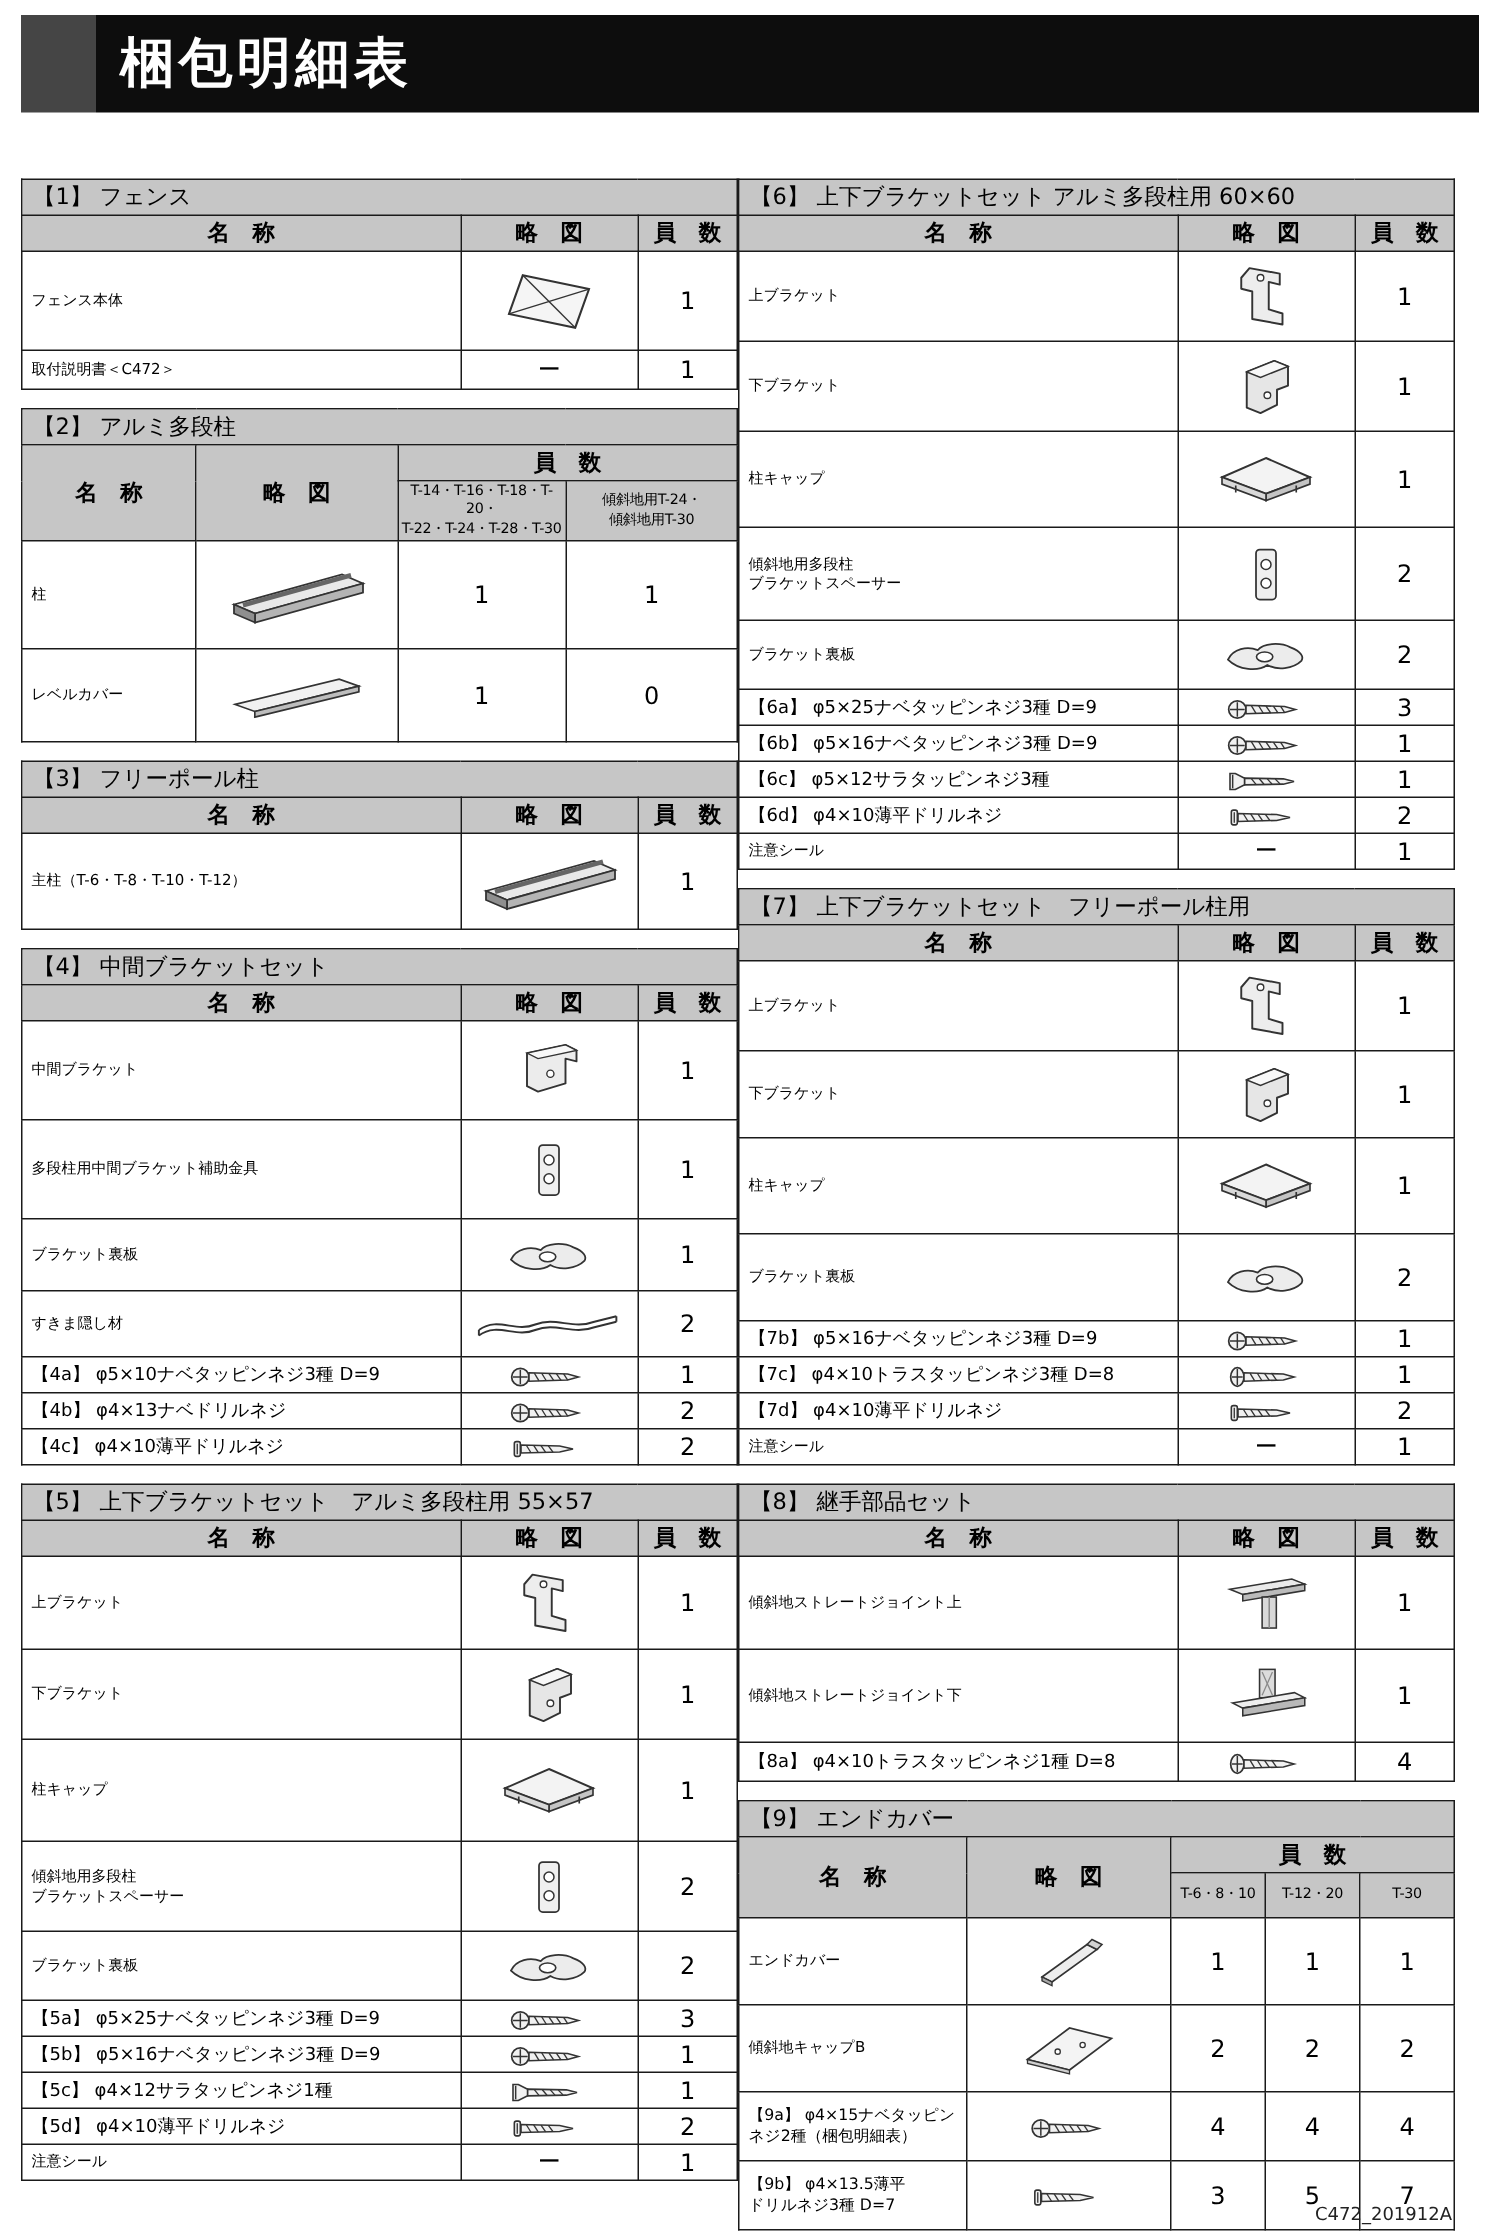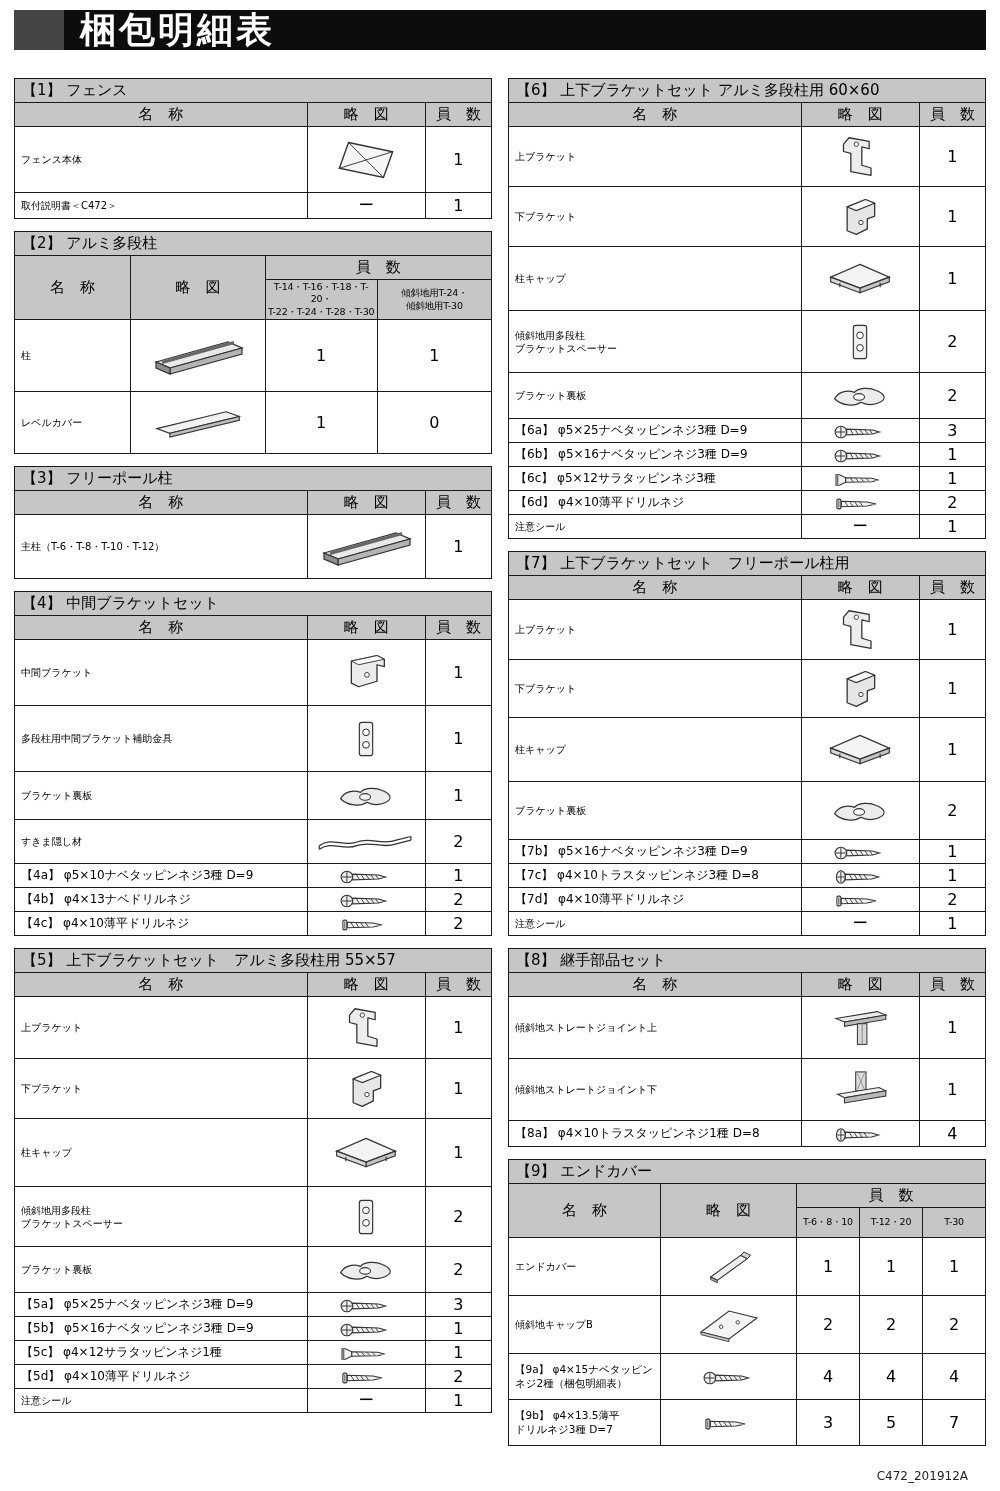--- a/index.html
+++ b/index.html
@@ -3,32 +3,32 @@
 <meta charset="utf-8">
 <style>
   html,body{margin:0;padding:0}
   body{
     width:1000px;height:1491px;background:#fff;color:#000;
     font-family:"DejaVu Sans","Liberation Sans",sans-serif;
     position:relative;overflow:hidden;
   }
   .page{padding:10px 14px 0}
   
-  .titlebar{display:flex;height:40px;margin-bottom:28px}
+  .titlebar{display:flex;height:65px;margin-bottom:44px}
   .tb-block{width:50px;background:#454545}
   .tb-bar{flex:1;background:#0d0d0d;color:#fff;display:flex;align-items:center}
   .tb-bar span{font-size:36px;font-weight:bold;letter-spacing:3px;padding-left:16px}
   
-  .cols{display:flex;gap:16px}
+  .cols{display:flex;gap:0}
   .col{width:478px;display:flex;flex-direction:column;gap:12px}
   
   table{border-collapse:collapse;width:100%;table-layout:fixed}
   td,th{border:1.6px solid #1a1a1a;padding:1px 5px;overflow:hidden;vertical-align:middle}
   .sec{background:#c6c6c6;font-size:15px;padding:2px 7px;text-align:left}
-  th.hd{background:#c6c6c6;font-weight:normal;font-size:15px;text-align:center;padding:2px}
+  th.hd{background:#c6c6c6;font-weight:bold;font-size:15px;text-align:center;padding:2px}
   th.sub{background:#c6c6c6;font-weight:normal;font-size:9.5px;text-align:center;
          white-space:pre-line;line-height:1.3;padding:1px 1px;letter-spacing:-0.2px}
   td.nm{font-size:10px;white-space:pre-line;line-height:1.3;padding:2px 6px}
   td.nm.sm{font-size:12px}
   td.nm.xs{font-size:10.5px}
   td.dg{text-align:center}
   td.dg svg{vertical-align:middle}
   td.ds{text-align:center;font-size:15px}
   td.qt{text-align:center;font-size:16px}
   

